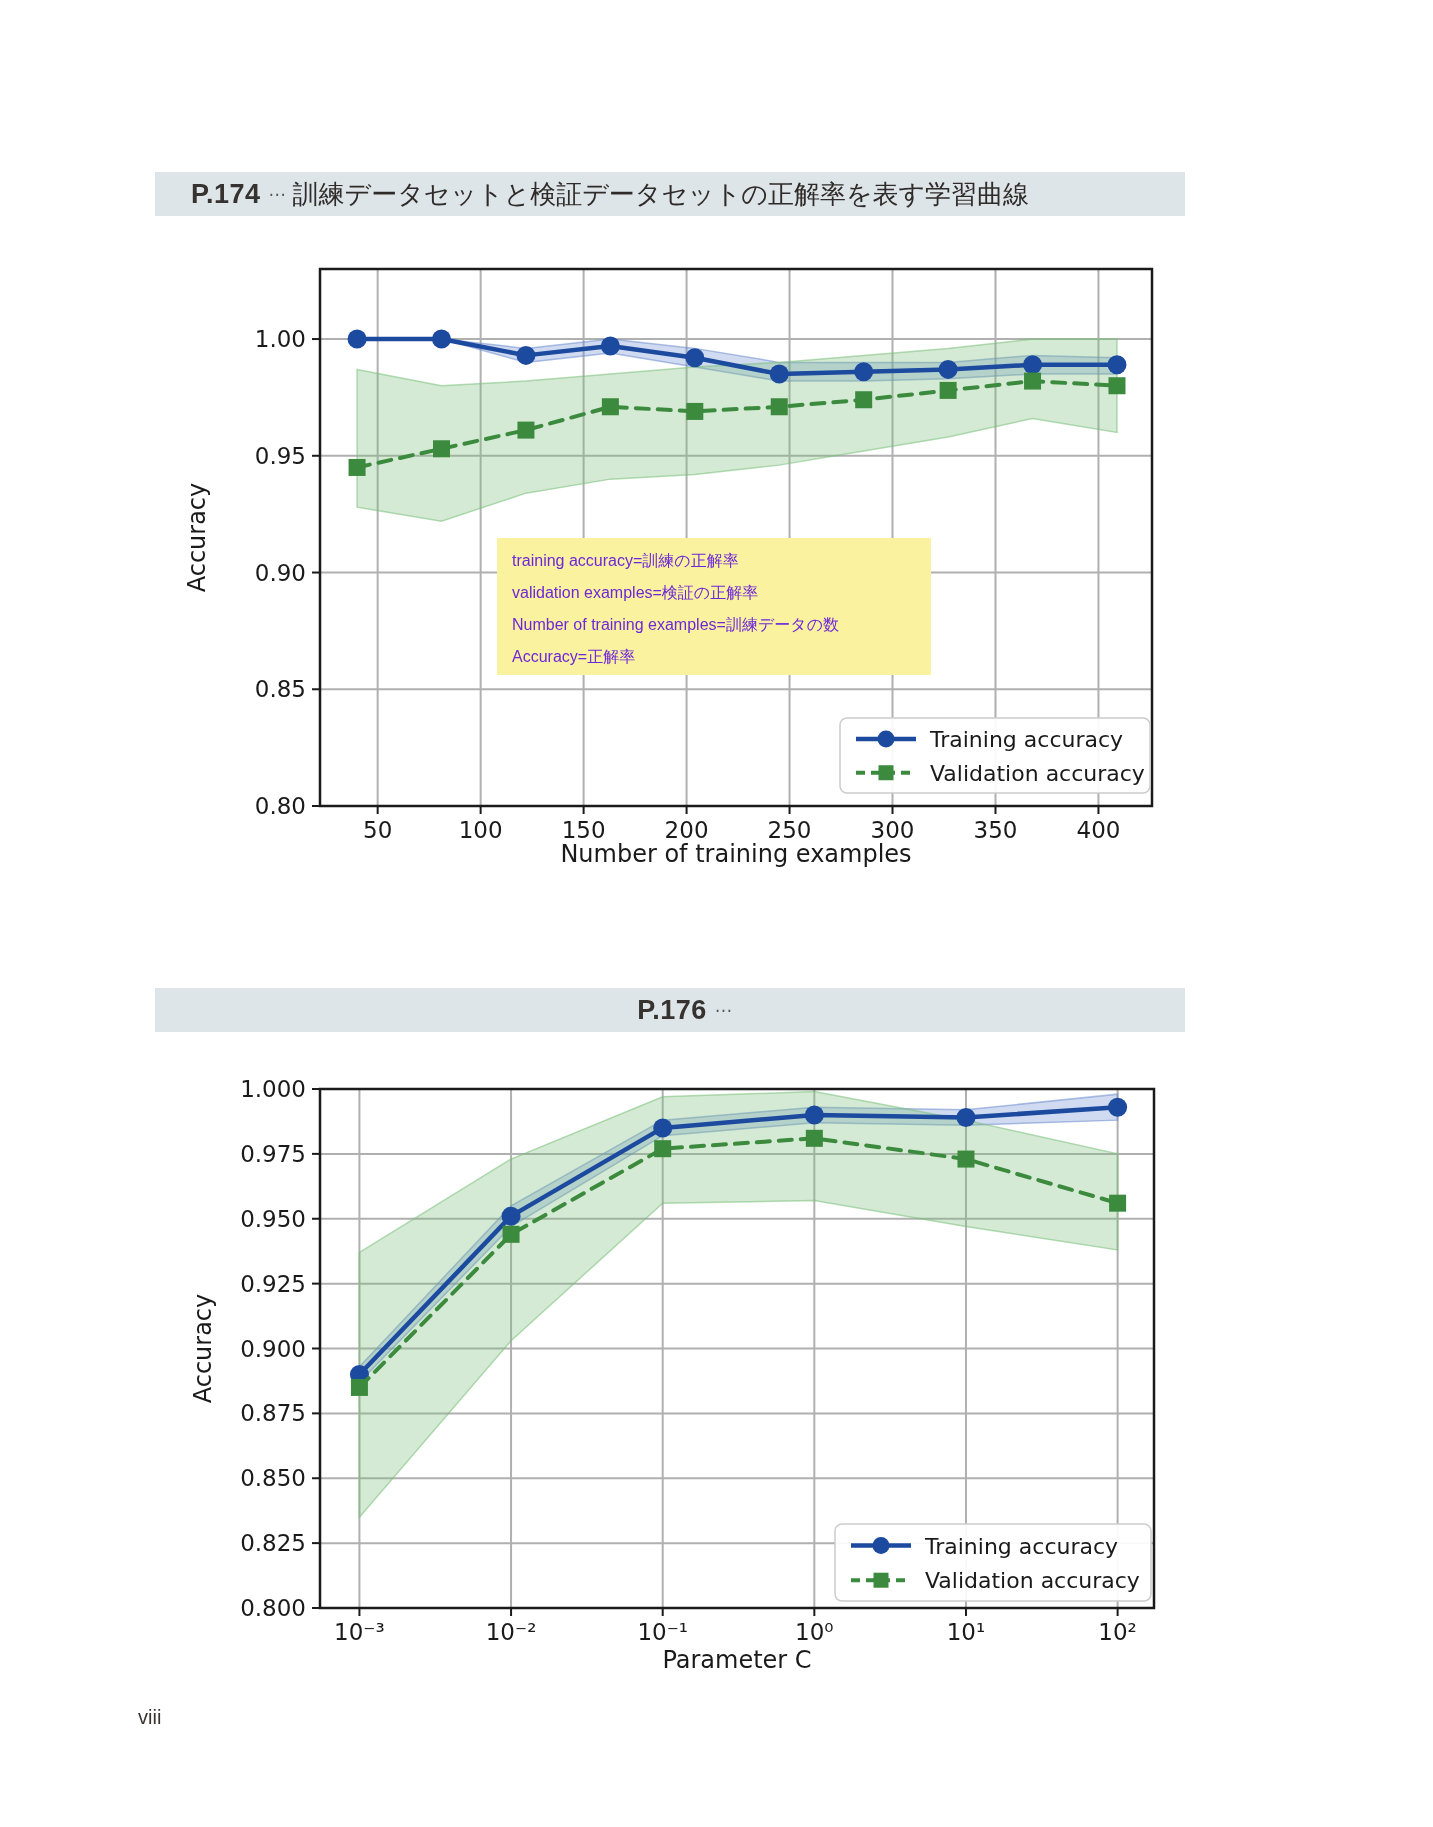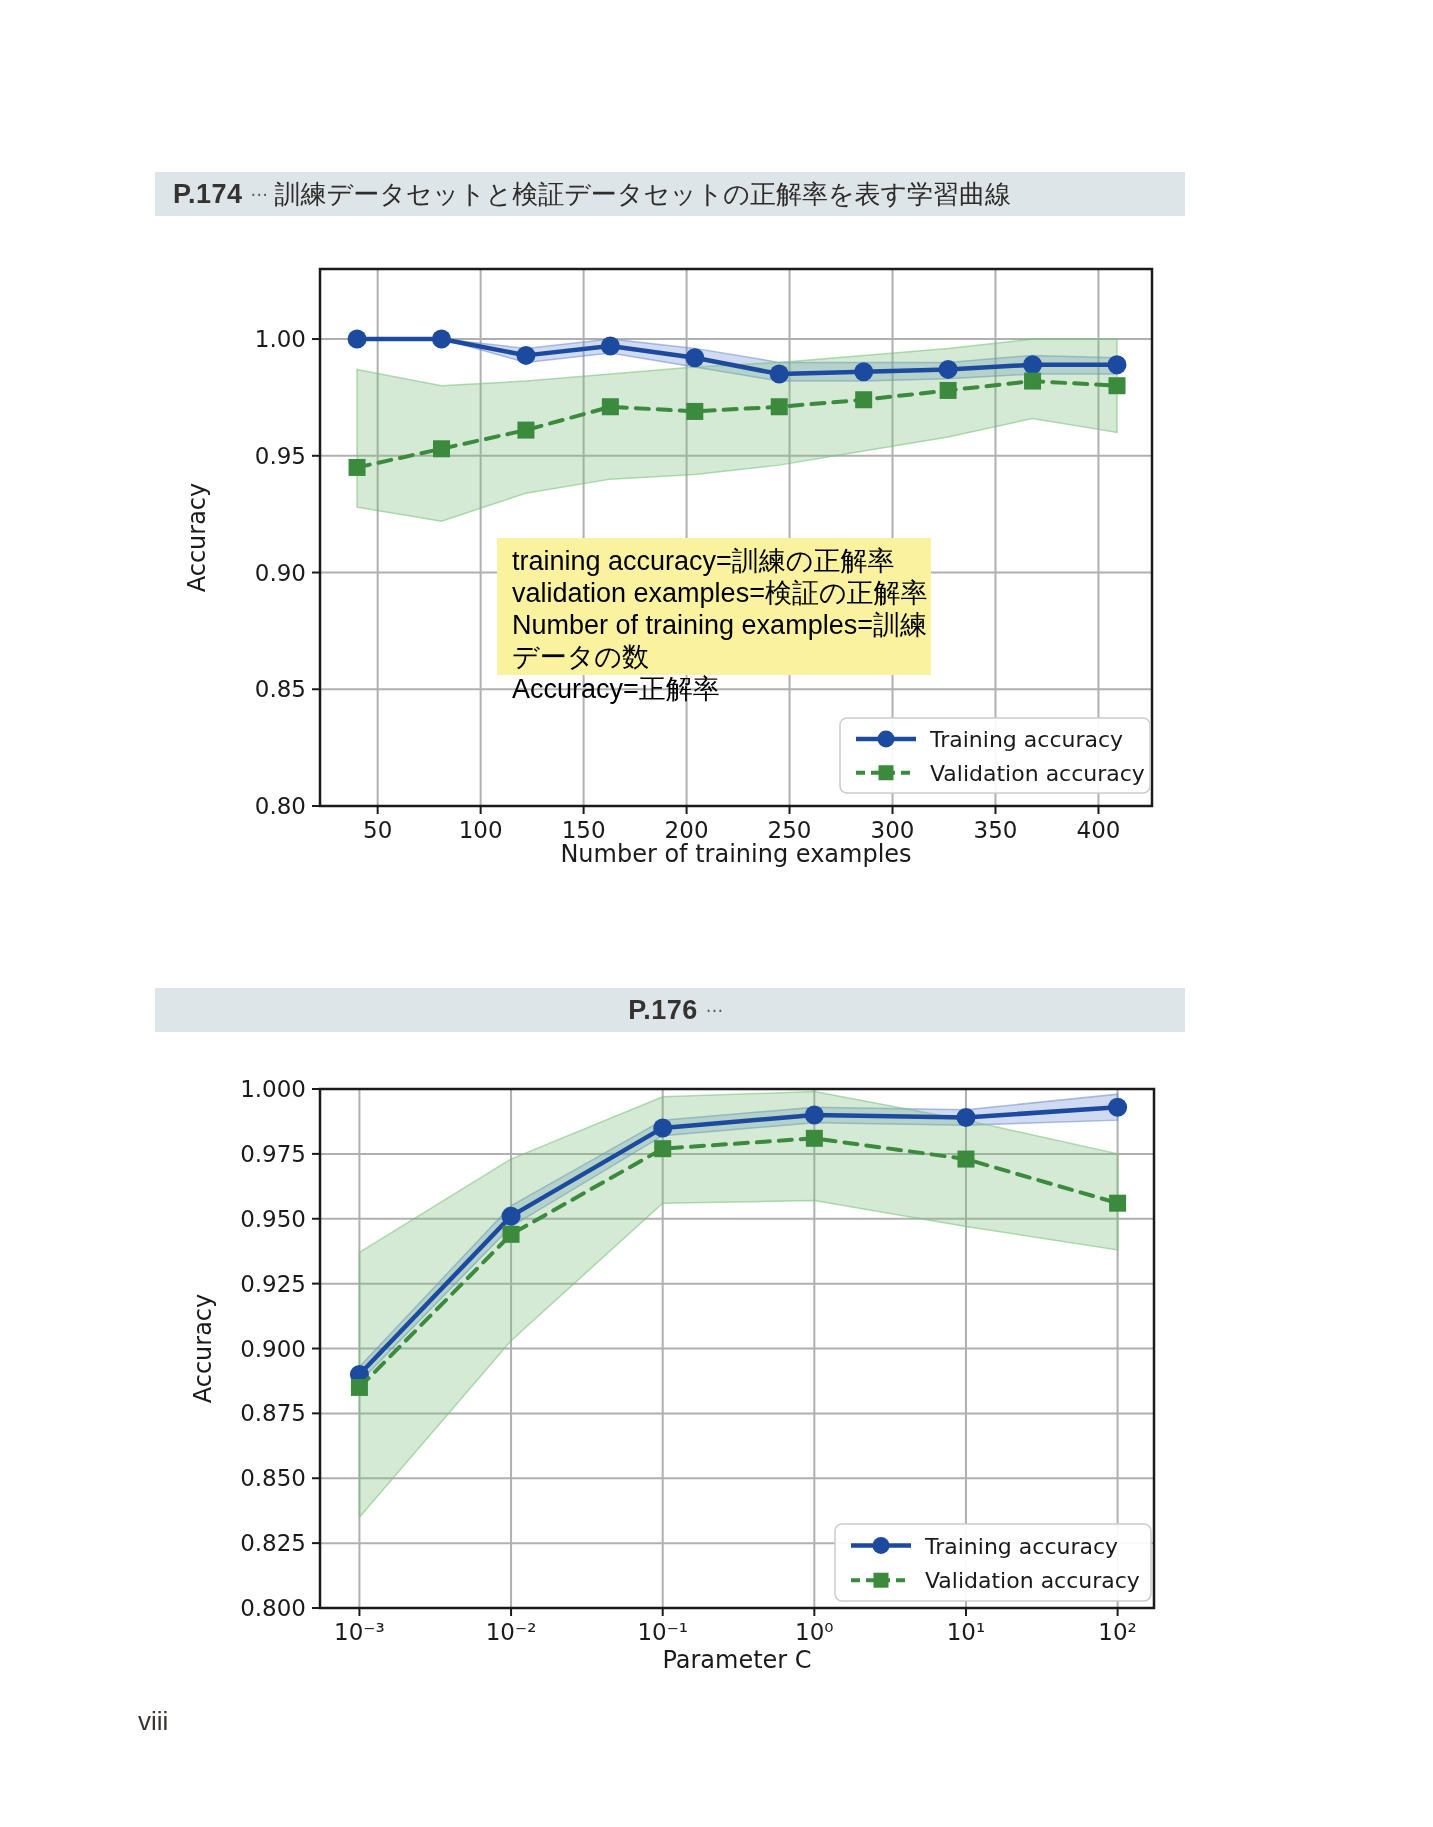--- a/index.html
+++ b/index.html
@@ -2,32 +2,32 @@
 <html><head>
 <meta charset="utf-8">
 <style>
   html,body{margin:0;padding:0;}
   body{
     width:1433px;height:1827px;position:relative;background:#ffffff;
     font-family:"Liberation Sans","DejaVu Sans",sans-serif;overflow:hidden;
   }
   .header-bar{
     position:absolute;left:155px;width:1030px;height:44px;
-    background:#dee5e9;display:flex;align-items:center;padding-left:18px;box-sizing:border-box;
+    background:#dee5e9;display:flex;align-items:center;padding-left:36px;box-sizing:border-box;
   }
   .header-pref{font-weight:bold;font-size:27px;color:#363230;letter-spacing:0.5px;}
   .header-sep{font-size:17px;color:#5a5550;margin:0 7px 0 8px;}
   .header-title{font-size:26px;color:#2f2b29;}
   .note-box{
     position:absolute;left:497px;top:538px;width:434px;height:137px;
     background:#fbf2a0;box-sizing:border-box;padding:7px 0 0 15px;
   }
-  .note-line{font-size:27px;line-height:32px;color:#000000;}
+  .note-line{font-size:16px;line-height:32px;color:#6d28d9;}
   .chart-svg{position:absolute;}
-  .page-number{position:absolute;left:138px;top:1706px;font-size:26px;color:#3a3430;text-align:right;}
+  .page-number{position:absolute;left:138px;top:1706px;font-size:20px;color:#3a3430;text-align:right;}
   svg text{font-family:"DejaVu Sans",sans-serif;fill:#1a1a1a;}
 </style>
 </head>
 <body>
 
 <div class="header-bar" style="top:172px;">
   <span class="header-pref">P.174</span>
   <span class="header-sep">⋯</span>
   <span class="header-title">訓練データセットと検証データセットの正解率を表す学習曲線</span>
 </div>

